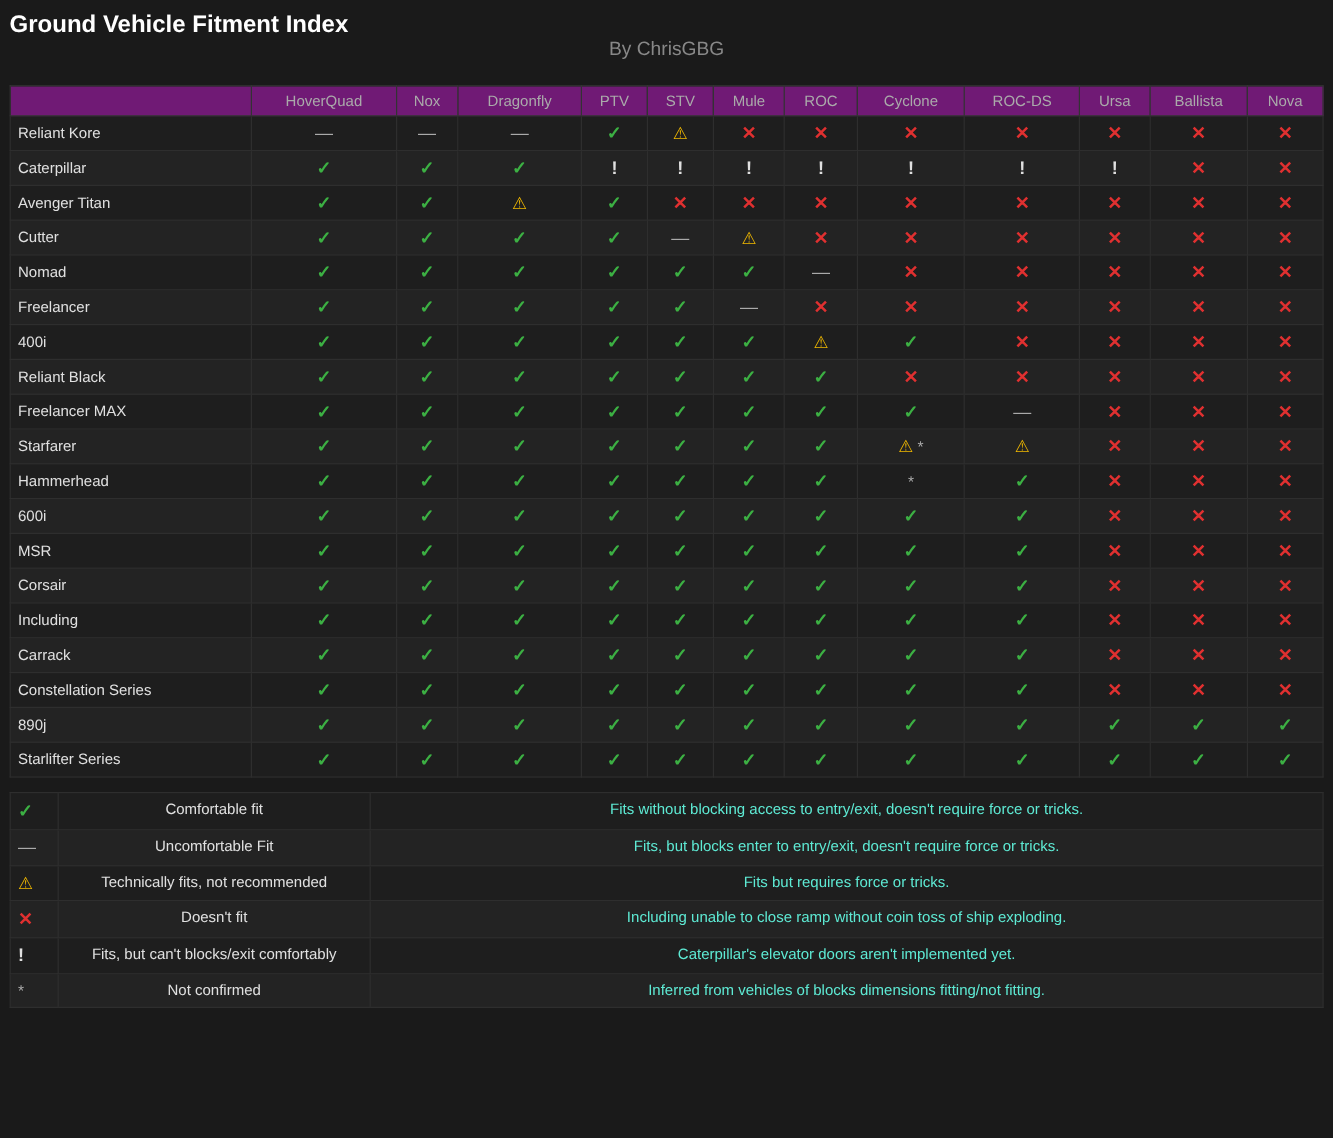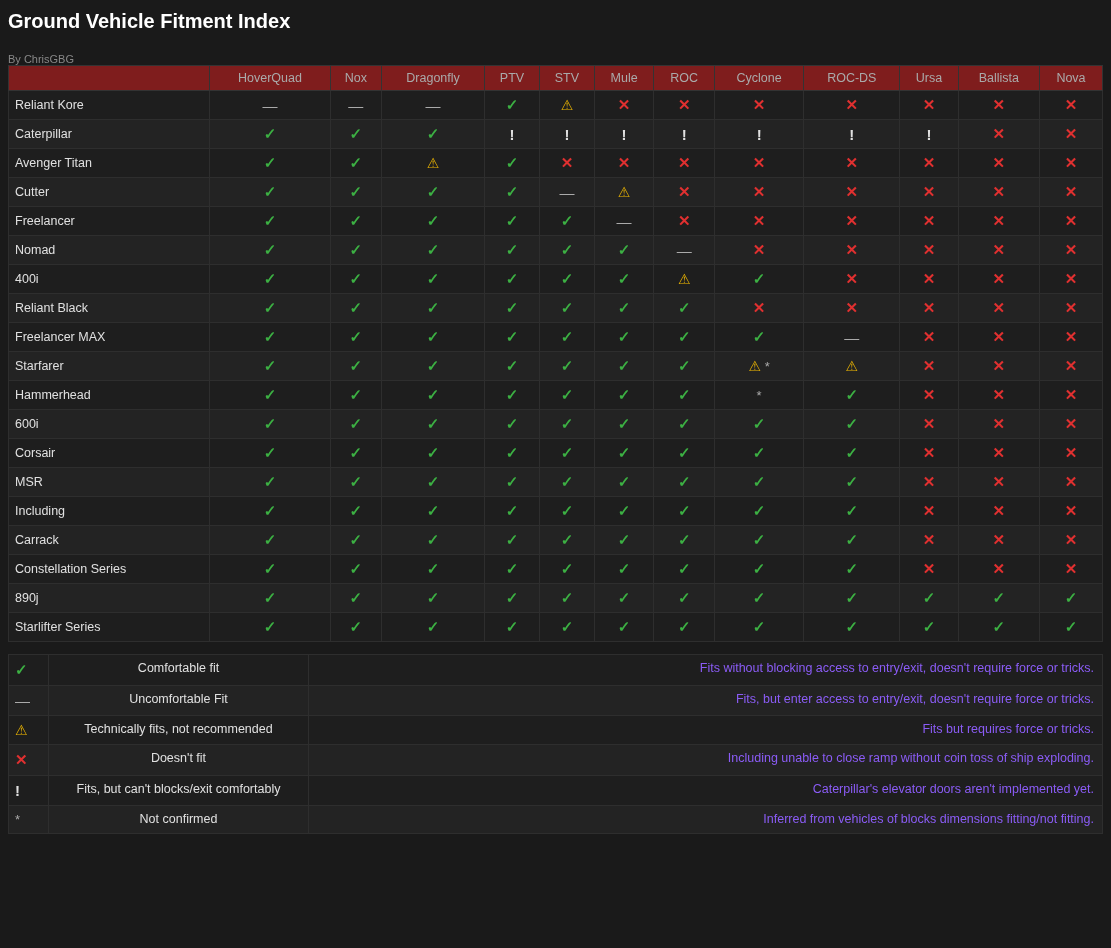--- a/index.html
+++ b/index.html
@@ -10,34 +10,35 @@
       font-size: 13px;
       width: 1111px;
     }
     .container {
       padding: 10px 8px;
     }
     h1 {
       color: #ffffff;
       font-size: 20px;
       font-weight: bold;
-      margin-bottom: 20px;
+      margin-bottom: 0;
     }
     .subtitle {
       color: #888;
-      font-size: 11px;
-      margin-bottom: 0;
+      font-size: 16px;
+      margin-bottom: 20px;
+      text-align: center;
     }
     table {
       width: 100%;
       border-collapse: collapse;
       font-size: 12.5px;
     }
     thead tr th {
-      background: #7f1d1d;
+      background: #701a75;
       color: #aaa;
       padding: 5px 4px;
       text-align: center;
       font-weight: normal;
       border: 1px solid #333;
       white-space: nowrap;
     }
     thead tr th:first-child {
       text-align: left;
       padding-left: 6px;
@@ -90,22 +91,21 @@
     }
     .legend-icon {
       width: 40px;
       text-align: center;
     }
     .legend-label {
       width: 260px;
       color: #e0e0e0;
     }
     .legend-desc {
-      color: #8b5cf6;
-      text-align: right;
+      color: #5eead4;
     }
   </style>
 </head>
 <body>
 
 <div class="container">
   <h1>Ground Vehicle Fitment Index</h1>
   <div class="subtitle">By ChrisGBG</div>
 
   <table>
@@ -181,43 +181,43 @@
           <td><span class="dash">—</span></td>
           <td><span class="warn">⚠</span></td>
           <td><span class="cross">✕</span></td>
           <td><span class="cross">✕</span></td>
           <td><span class="cross">✕</span></td>
           <td><span class="cross">✕</span></td>
           <td><span class="cross">✕</span></td>
           <td><span class="cross">✕</span></td>
         </tr>
         <tr>
+          <td>Nomad</td>
+          <td><span class="check">✓</span></td>
+          <td><span class="check">✓</span></td>
+          <td><span class="check">✓</span></td>
+          <td><span class="check">✓</span></td>
+          <td><span class="check">✓</span></td>
+          <td><span class="check">✓</span></td>
+          <td><span class="dash">—</span></td>
+          <td><span class="cross">✕</span></td>
+          <td><span class="cross">✕</span></td>
+          <td><span class="cross">✕</span></td>
+          <td><span class="cross">✕</span></td>
+          <td><span class="cross">✕</span></td>
+        </tr>
+        <tr>
           <td>Freelancer</td>
           <td><span class="check">✓</span></td>
           <td><span class="check">✓</span></td>
           <td><span class="check">✓</span></td>
           <td><span class="check">✓</span></td>
           <td><span class="check">✓</span></td>
           <td><span class="dash">—</span></td>
           <td><span class="cross">✕</span></td>
-          <td><span class="cross">✕</span></td>
-          <td><span class="cross">✕</span></td>
-          <td><span class="cross">✕</span></td>
-          <td><span class="cross">✕</span></td>
-          <td><span class="cross">✕</span></td>
-        </tr>
-        <tr>
-          <td>Nomad</td>
-          <td><span class="check">✓</span></td>
-          <td><span class="check">✓</span></td>
-          <td><span class="check">✓</span></td>
-          <td><span class="check">✓</span></td>
-          <td><span class="check">✓</span></td>
-          <td><span class="check">✓</span></td>
-          <td><span class="dash">—</span></td>
           <td><span class="cross">✕</span></td>
           <td><span class="cross">✕</span></td>
           <td><span class="cross">✕</span></td>
           <td><span class="cross">✕</span></td>
           <td><span class="cross">✕</span></td>
         </tr>
         <tr>
           <td>400i</td>
           <td><span class="check">✓</span></td>
           <td><span class="check">✓</span></td>
@@ -301,36 +301,36 @@
           <td><span class="check">✓</span></td>
           <td><span class="check">✓</span></td>
           <td><span class="check">✓</span></td>
           <td><span class="check">✓</span></td>
           <td><span class="check">✓</span></td>
           <td><span class="cross">✕</span></td>
           <td><span class="cross">✕</span></td>
           <td><span class="cross">✕</span></td>
         </tr>
         <tr>
+          <td>MSR</td>
+          <td><span class="check">✓</span></td>
+          <td><span class="check">✓</span></td>
+          <td><span class="check">✓</span></td>
+          <td><span class="check">✓</span></td>
+          <td><span class="check">✓</span></td>
+          <td><span class="check">✓</span></td>
+          <td><span class="check">✓</span></td>
+          <td><span class="check">✓</span></td>
+          <td><span class="check">✓</span></td>
+          <td><span class="cross">✕</span></td>
+          <td><span class="cross">✕</span></td>
+          <td><span class="cross">✕</span></td>
+        </tr>
+        <tr>
           <td>Corsair</td>
-          <td><span class="check">✓</span></td>
-          <td><span class="check">✓</span></td>
-          <td><span class="check">✓</span></td>
-          <td><span class="check">✓</span></td>
-          <td><span class="check">✓</span></td>
-          <td><span class="check">✓</span></td>
-          <td><span class="check">✓</span></td>
-          <td><span class="check">✓</span></td>
-          <td><span class="check">✓</span></td>
-          <td><span class="cross">✕</span></td>
-          <td><span class="cross">✕</span></td>
-          <td><span class="cross">✕</span></td>
-        </tr>
-        <tr>
-          <td>MSR</td>
           <td><span class="check">✓</span></td>
           <td><span class="check">✓</span></td>
           <td><span class="check">✓</span></td>
           <td><span class="check">✓</span></td>
           <td><span class="check">✓</span></td>
           <td><span class="check">✓</span></td>
           <td><span class="check">✓</span></td>
           <td><span class="check">✓</span></td>
           <td><span class="check">✓</span></td>
           <td><span class="cross">✕</span></td>
@@ -418,21 +418,21 @@
   <table class="legend-table">
     <tbody id="legend-body">
     <tr>
           <td class="legend-icon"><span class="check">✓</span></td>
           <td class="legend-label">Comfortable fit</td>
           <td class="legend-desc">Fits without blocking access to entry/exit, doesn't require force or tricks.</td>
         </tr>
         <tr>
           <td class="legend-icon"><span class="dash">—</span></td>
           <td class="legend-label">Uncomfortable Fit</td>
-          <td class="legend-desc">Fits, but enter access to entry/exit, doesn't require force or tricks.</td>
+          <td class="legend-desc">Fits, but blocks enter to entry/exit, doesn't require force or tricks.</td>
         </tr>
         <tr>
           <td class="legend-icon"><span class="warn">⚠</span></td>
           <td class="legend-label">Technically fits, not recommended</td>
           <td class="legend-desc">Fits but requires force or tricks.</td>
         </tr>
         <tr>
           <td class="legend-icon"><span class="cross">✕</span></td>
           <td class="legend-label">Doesn't fit</td>
           <td class="legend-desc">Including unable to close ramp without coin toss of ship exploding.</td>

